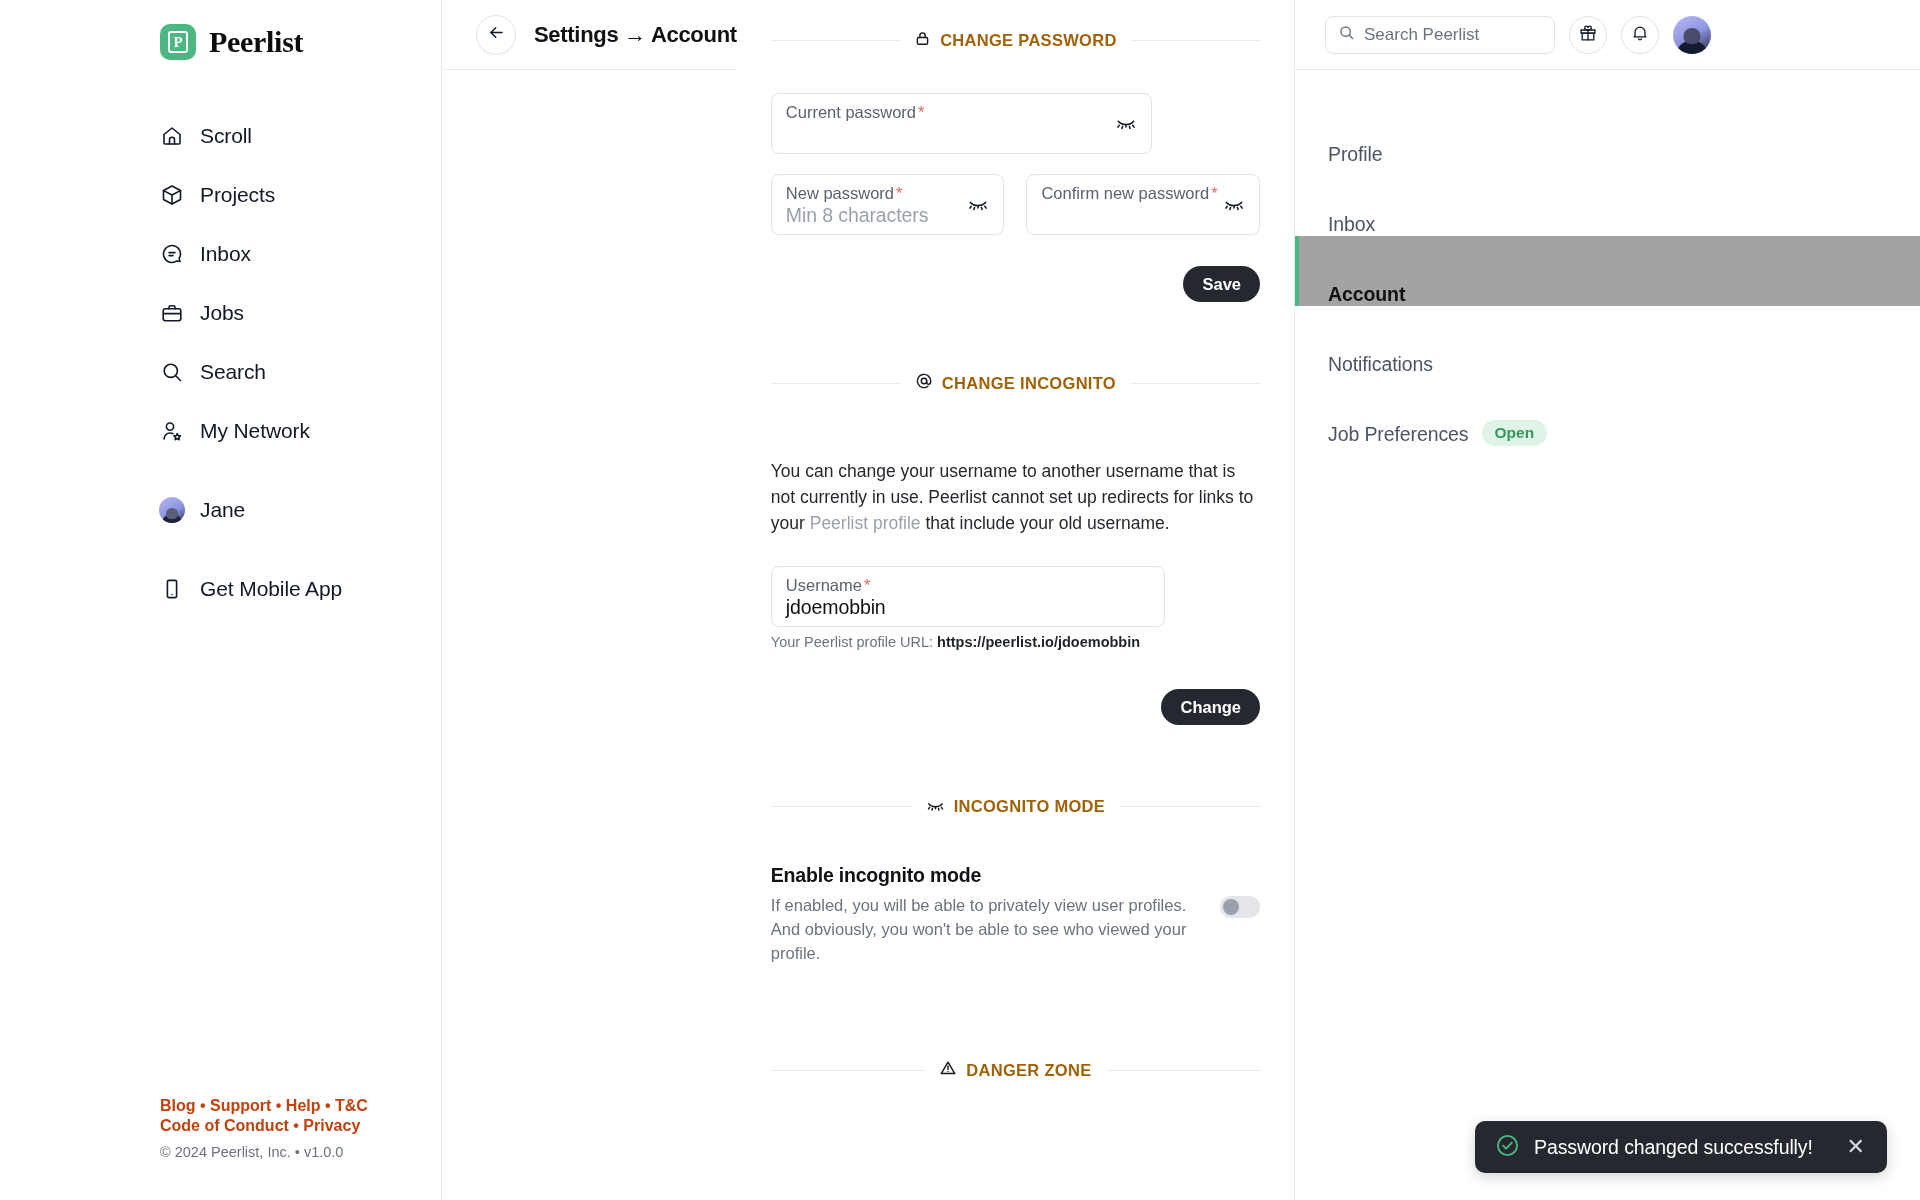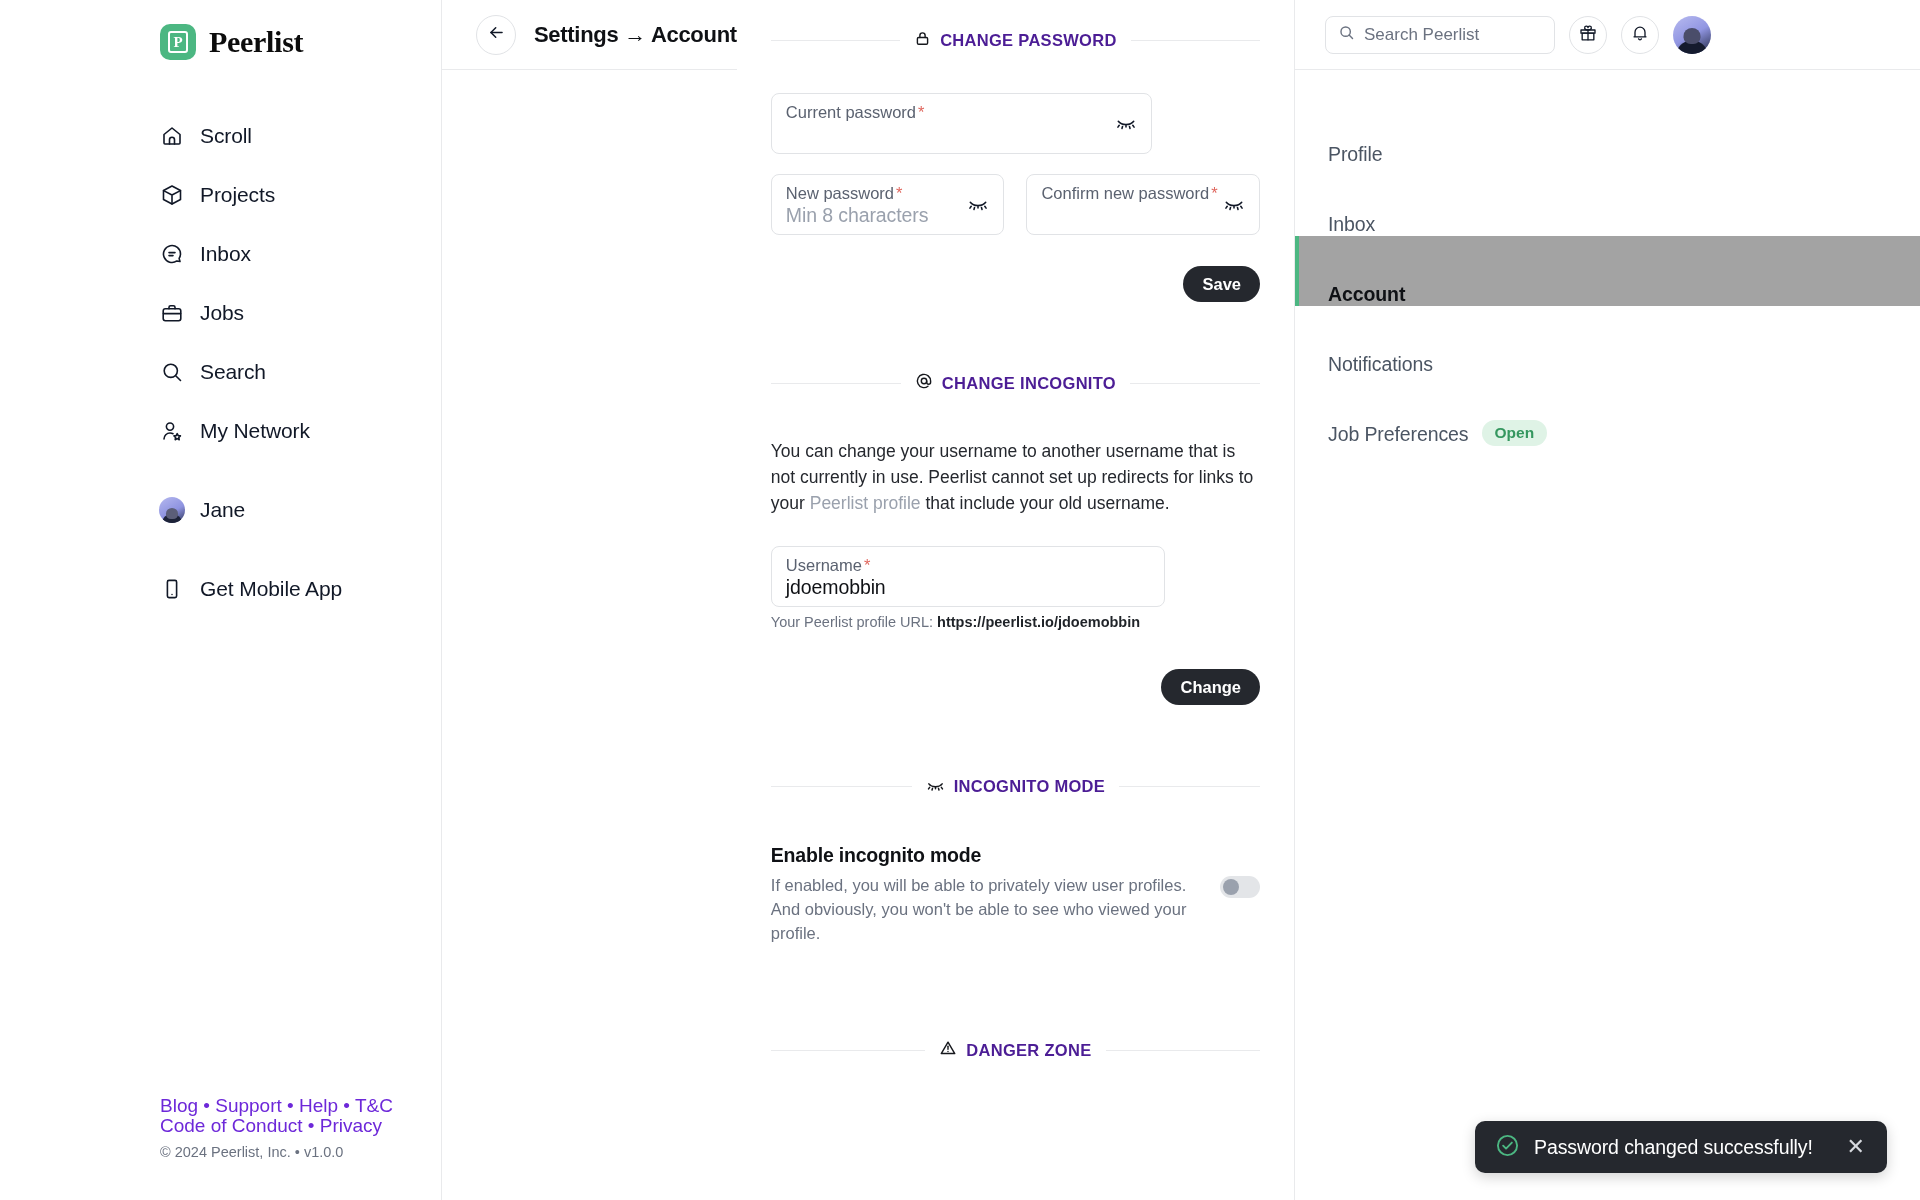--- a/index.html
+++ b/index.html
@@ -56,21 +56,21 @@
     width:12px; height:11px; border-radius:50% 50% 40% 40%; background:#5b5e78;
   }
   .avatar-sm::before{
     content:""; position:absolute; left:50%; bottom:-2px; transform:translateX(-50%);
     width:20px; height:11px; border-radius:9px 9px 0 0; background:#1d2338;
   }
 
   .sidebar-footer {
     position: absolute; left: 160px; bottom: 40px; width: 260px;
   }
-  .foot-links { font-size: 19px; font-weight: 400; color: #6d28d9; line-height: 20px; }
+  .foot-links { font-size: 16px; font-weight: 700; color: #c2410c; line-height: 20px; }
   .foot-links .row { white-space: nowrap; }
   .foot-copy { font-size: 14.5px; color: #6b7280; margin-top: 8px; white-space: nowrap;}
 
   
   .center {
     width: 854px; min-width: 854px; height: 1200px;
     border-left: 1px solid #e9eaec; border-right: 1px solid #e9eaec;
     display: flex; flex-direction: row;
     position: relative; background:#fff;
   }
@@ -90,21 +90,21 @@
 
   .center-body { flex: 1; overflow: hidden; padding: 0 34px; }
 
   .section-div {
     display: flex; align-items: center; gap: 14px;
     margin-top: 30px; margin-bottom: 0px;
   }
   .section-div .line { flex: 1; height: 1px; background: #e9eaec; }
   .section-div .mid { display: flex; align-items: center; gap: 9px; }
   .section-div .txt {
-    font-size: 16.5px; font-weight: 700; letter-spacing: 0.3px; color: #4c1d95;
+    font-size: 16.5px; font-weight: 700; letter-spacing: 0.3px; color: #a16207;
   }
 
   .fields { margin-top: 42px; }
   .field-row { display: flex; gap: 22px; }
   .field {
     position: relative;
     border: 1px solid #e1e3e6; border-radius: 8px;
     background: #fff;
     height: 61px; padding: 9px 14px 0 14px;
     width: 381px;
@@ -121,21 +121,21 @@
     background: #25282e; color: #fff;
     border: none; border-radius: 999px;
     height: 36px; padding: 0 19px;
     font-size: 16.5px; font-weight: 700;
     cursor: pointer;
     font-family: "Liberation Sans", sans-serif;
   }
 
   .para {
     font-size: 17.5px; line-height: 26px; color: #25282e;
-    margin-top: 44px; max-width: 780px;
+    margin-top: 64px; max-width: 780px;
   }
   .para .muted { color: #9aa1ad; }
 
   .uname-wrap { margin-top: 30px; }
   .uname-field { width: 394px; }
   .uname-hint { font-size: 14.5px; color: #6b7280; margin-top: 7px; }
   .uname-hint b { color: #1f2328; font-weight: 700; }
 
   .toggle-block { display: flex; align-items: flex-start; margin-top: 46px; gap: 18px;}
   .toggle-text { flex: 1; }

